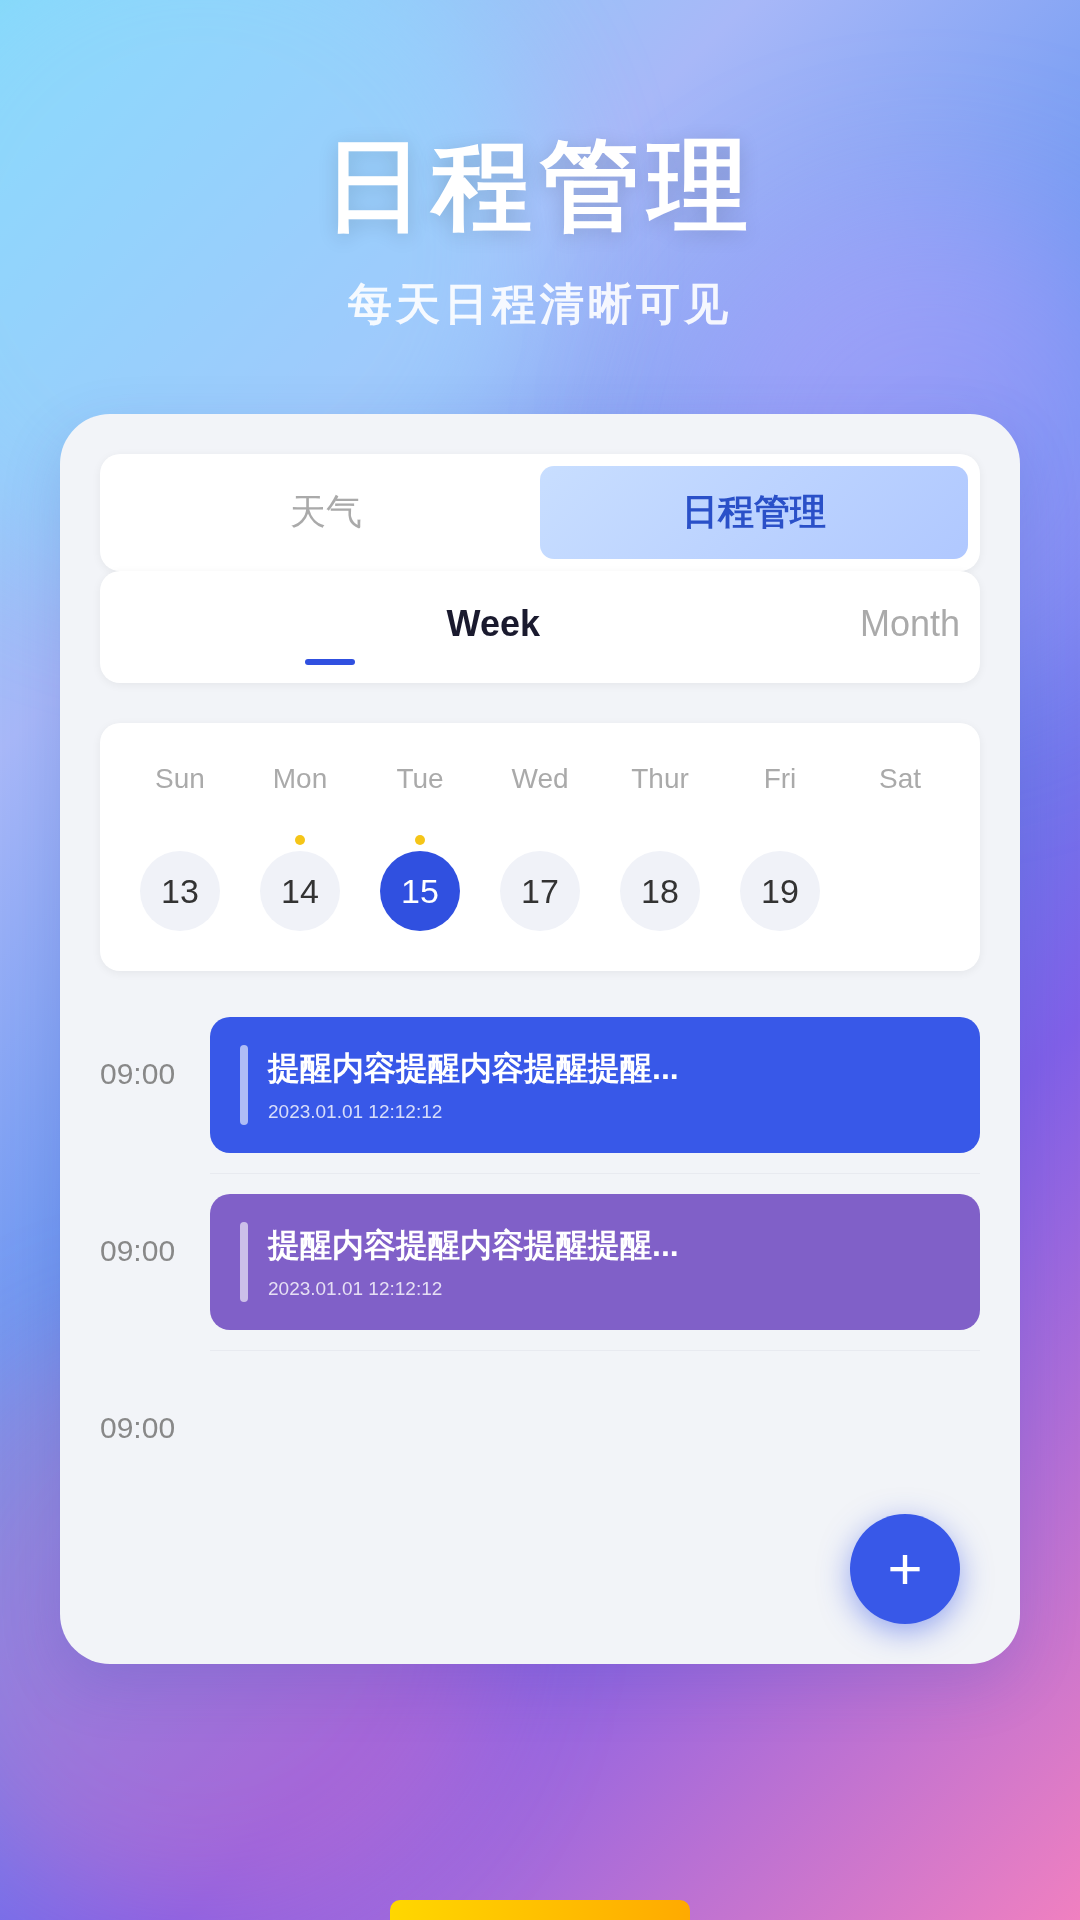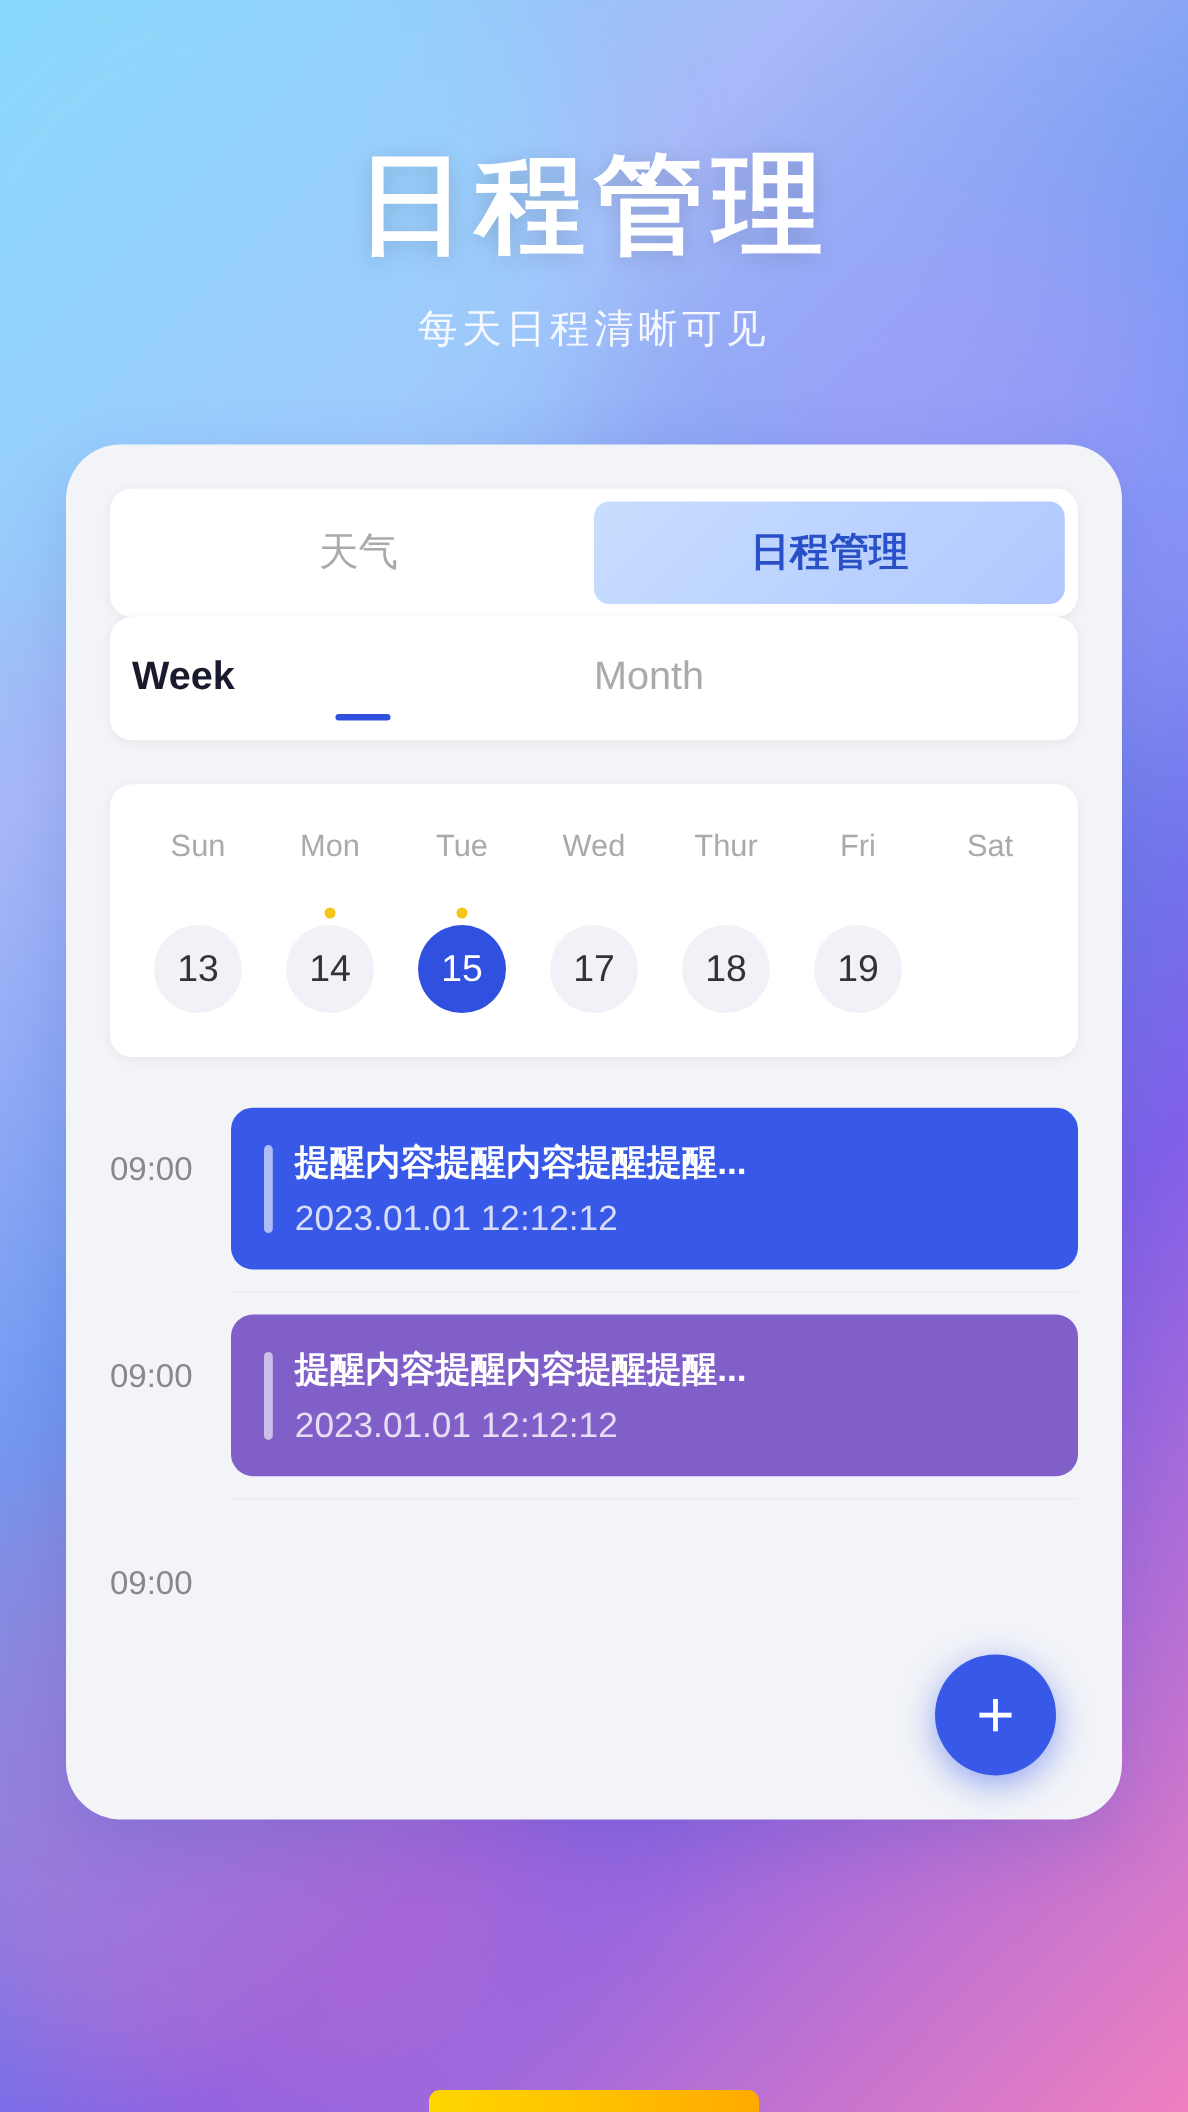--- a/index.html
+++ b/index.html
@@ -64,22 +64,22 @@
 
     .header-title {
       font-size: 100px;
       font-weight: 800;
       color: #fff;
       letter-spacing: 8px;
       text-shadow: 0 4px 20px rgba(0,0,0,0.15);
     }
 
     .header-subtitle {
-      font-size: 36px;
-      font-weight: 400;
+      font-size: 44px;
+      font-weight: 700;
       color: rgba(255,255,255,0.9);
       margin-top: 20px;
       letter-spacing: 4px;
     }
 
     
     .card {
       position: relative;
       z-index: 2;
       background: #f2f4f8;
@@ -133,21 +133,21 @@
       background: #fff;
       border-radius: 20px;
       display: flex;
       padding: 10px 20px;
       margin-bottom: 40px;
       box-shadow: 0 2px 10px rgba(0,0,0,0.06);
     }
 
     .view-btn {
       flex: 1;
-      text-align: left;
+      text-align: right;
       padding: 22px 0 28px;
       font-size: 36px;
       cursor: pointer;
       position: relative;
     }
 
     .view-btn.active {
       font-weight: 700;
       color: #1a1a2e;
     }
@@ -286,21 +286,21 @@
     }
 
     .event-title {
       font-size: 32px;
       color: #fff;
       font-weight: 600;
       margin-bottom: 10px;
     }
 
     .event-time {
-      font-size: 32px;
+      font-size: 19px;
       color: rgba(255,255,255,0.8);
     }
 
     
     .fab {
       position: absolute;
       bottom: 40px;
       right: 60px;
       width: 110px;
       height: 110px;

